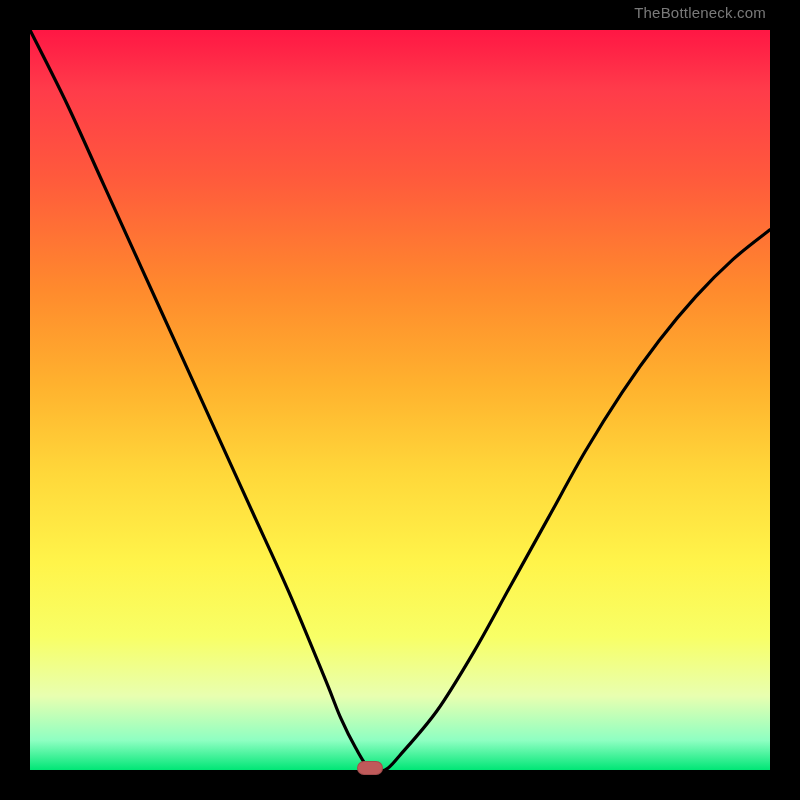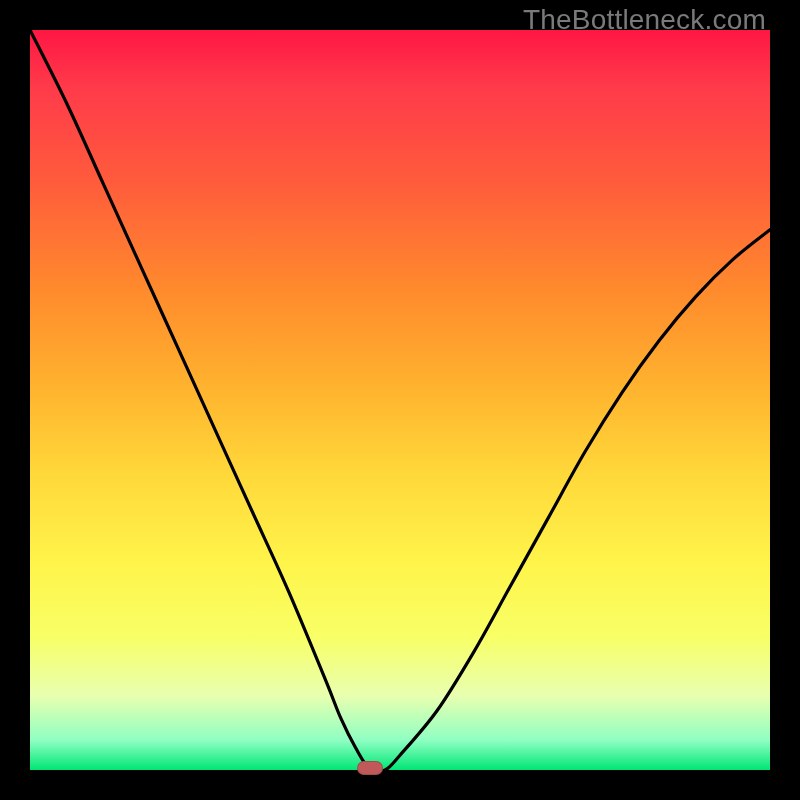--- a/index.html
+++ b/index.html
@@ -38,21 +38,21 @@
       #e8ffb0 90%,
       #8effc2 96%,
       #00e676 100%
     );
   }
   .watermark {
     position: absolute;
     top: 4px;
     right: 34px;
     color: #7a7a7a;
-    font-size: 28px;
+    font-size: 15px;
     letter-spacing: 0.2px;
     font-weight: 500;
     user-select: none;
   }
   svg.curve {
     position: absolute;
     left: 0; top: 0;
     width: 740px;
     height: 740px;
     overflow: visible;

